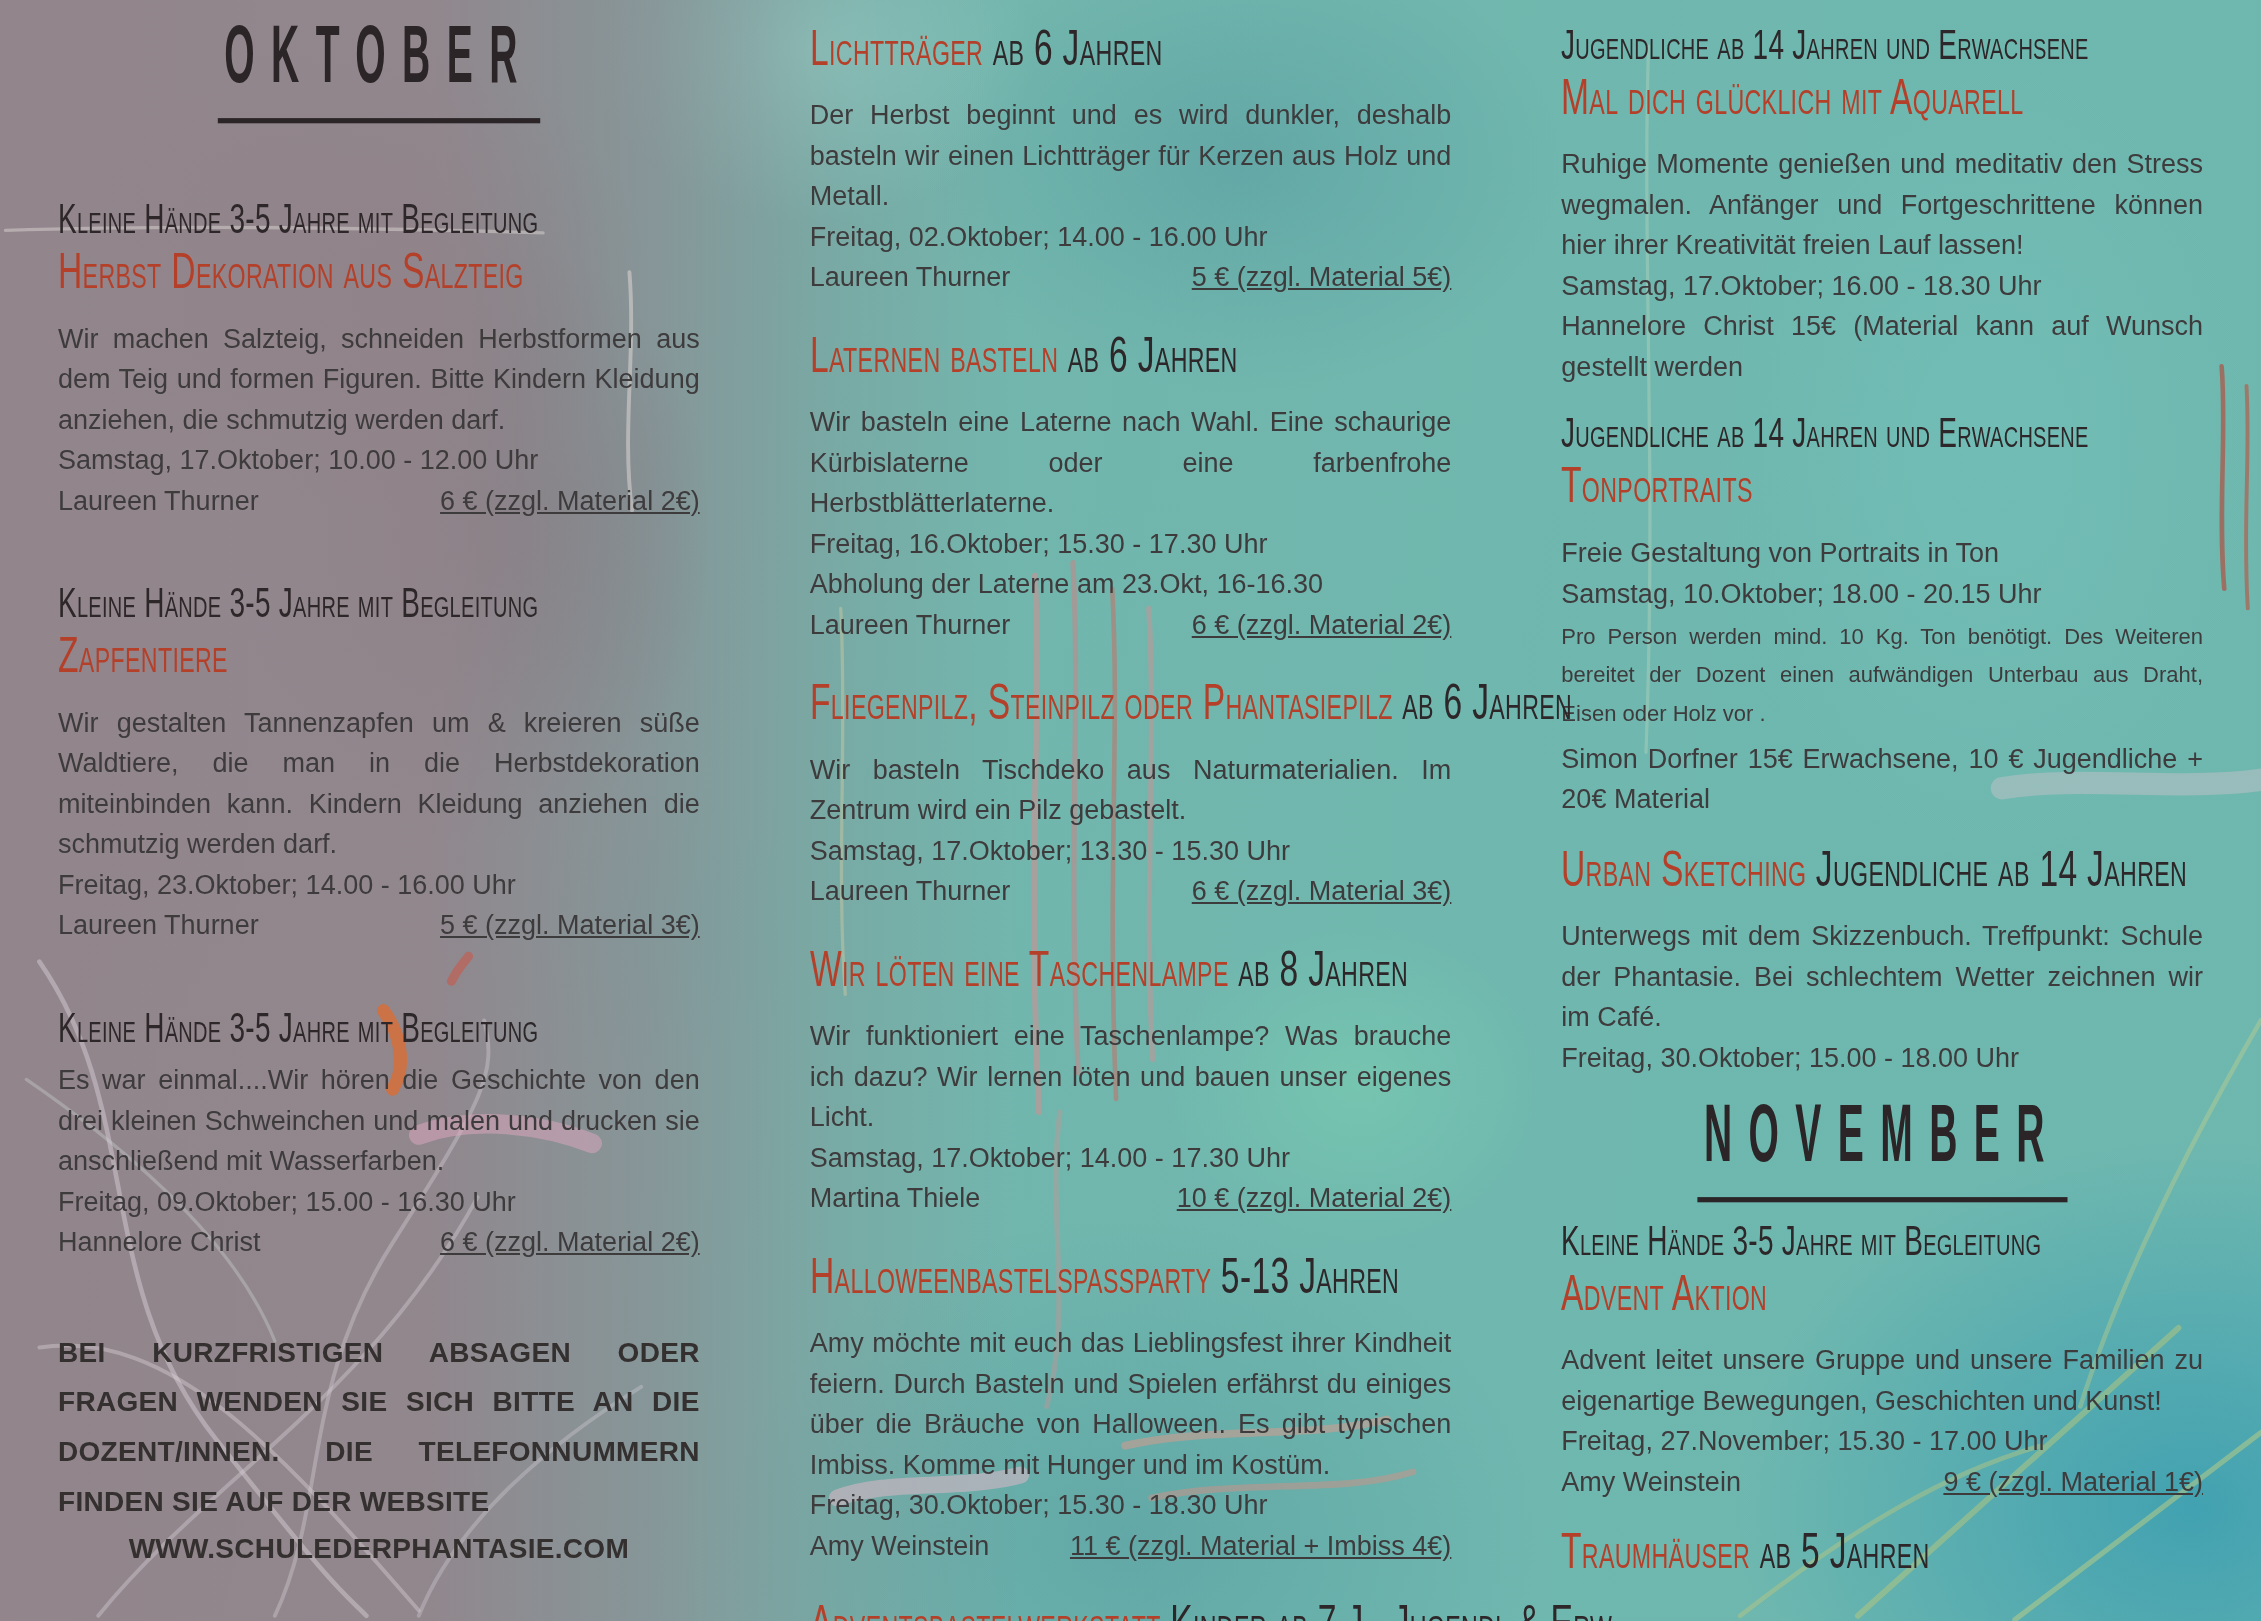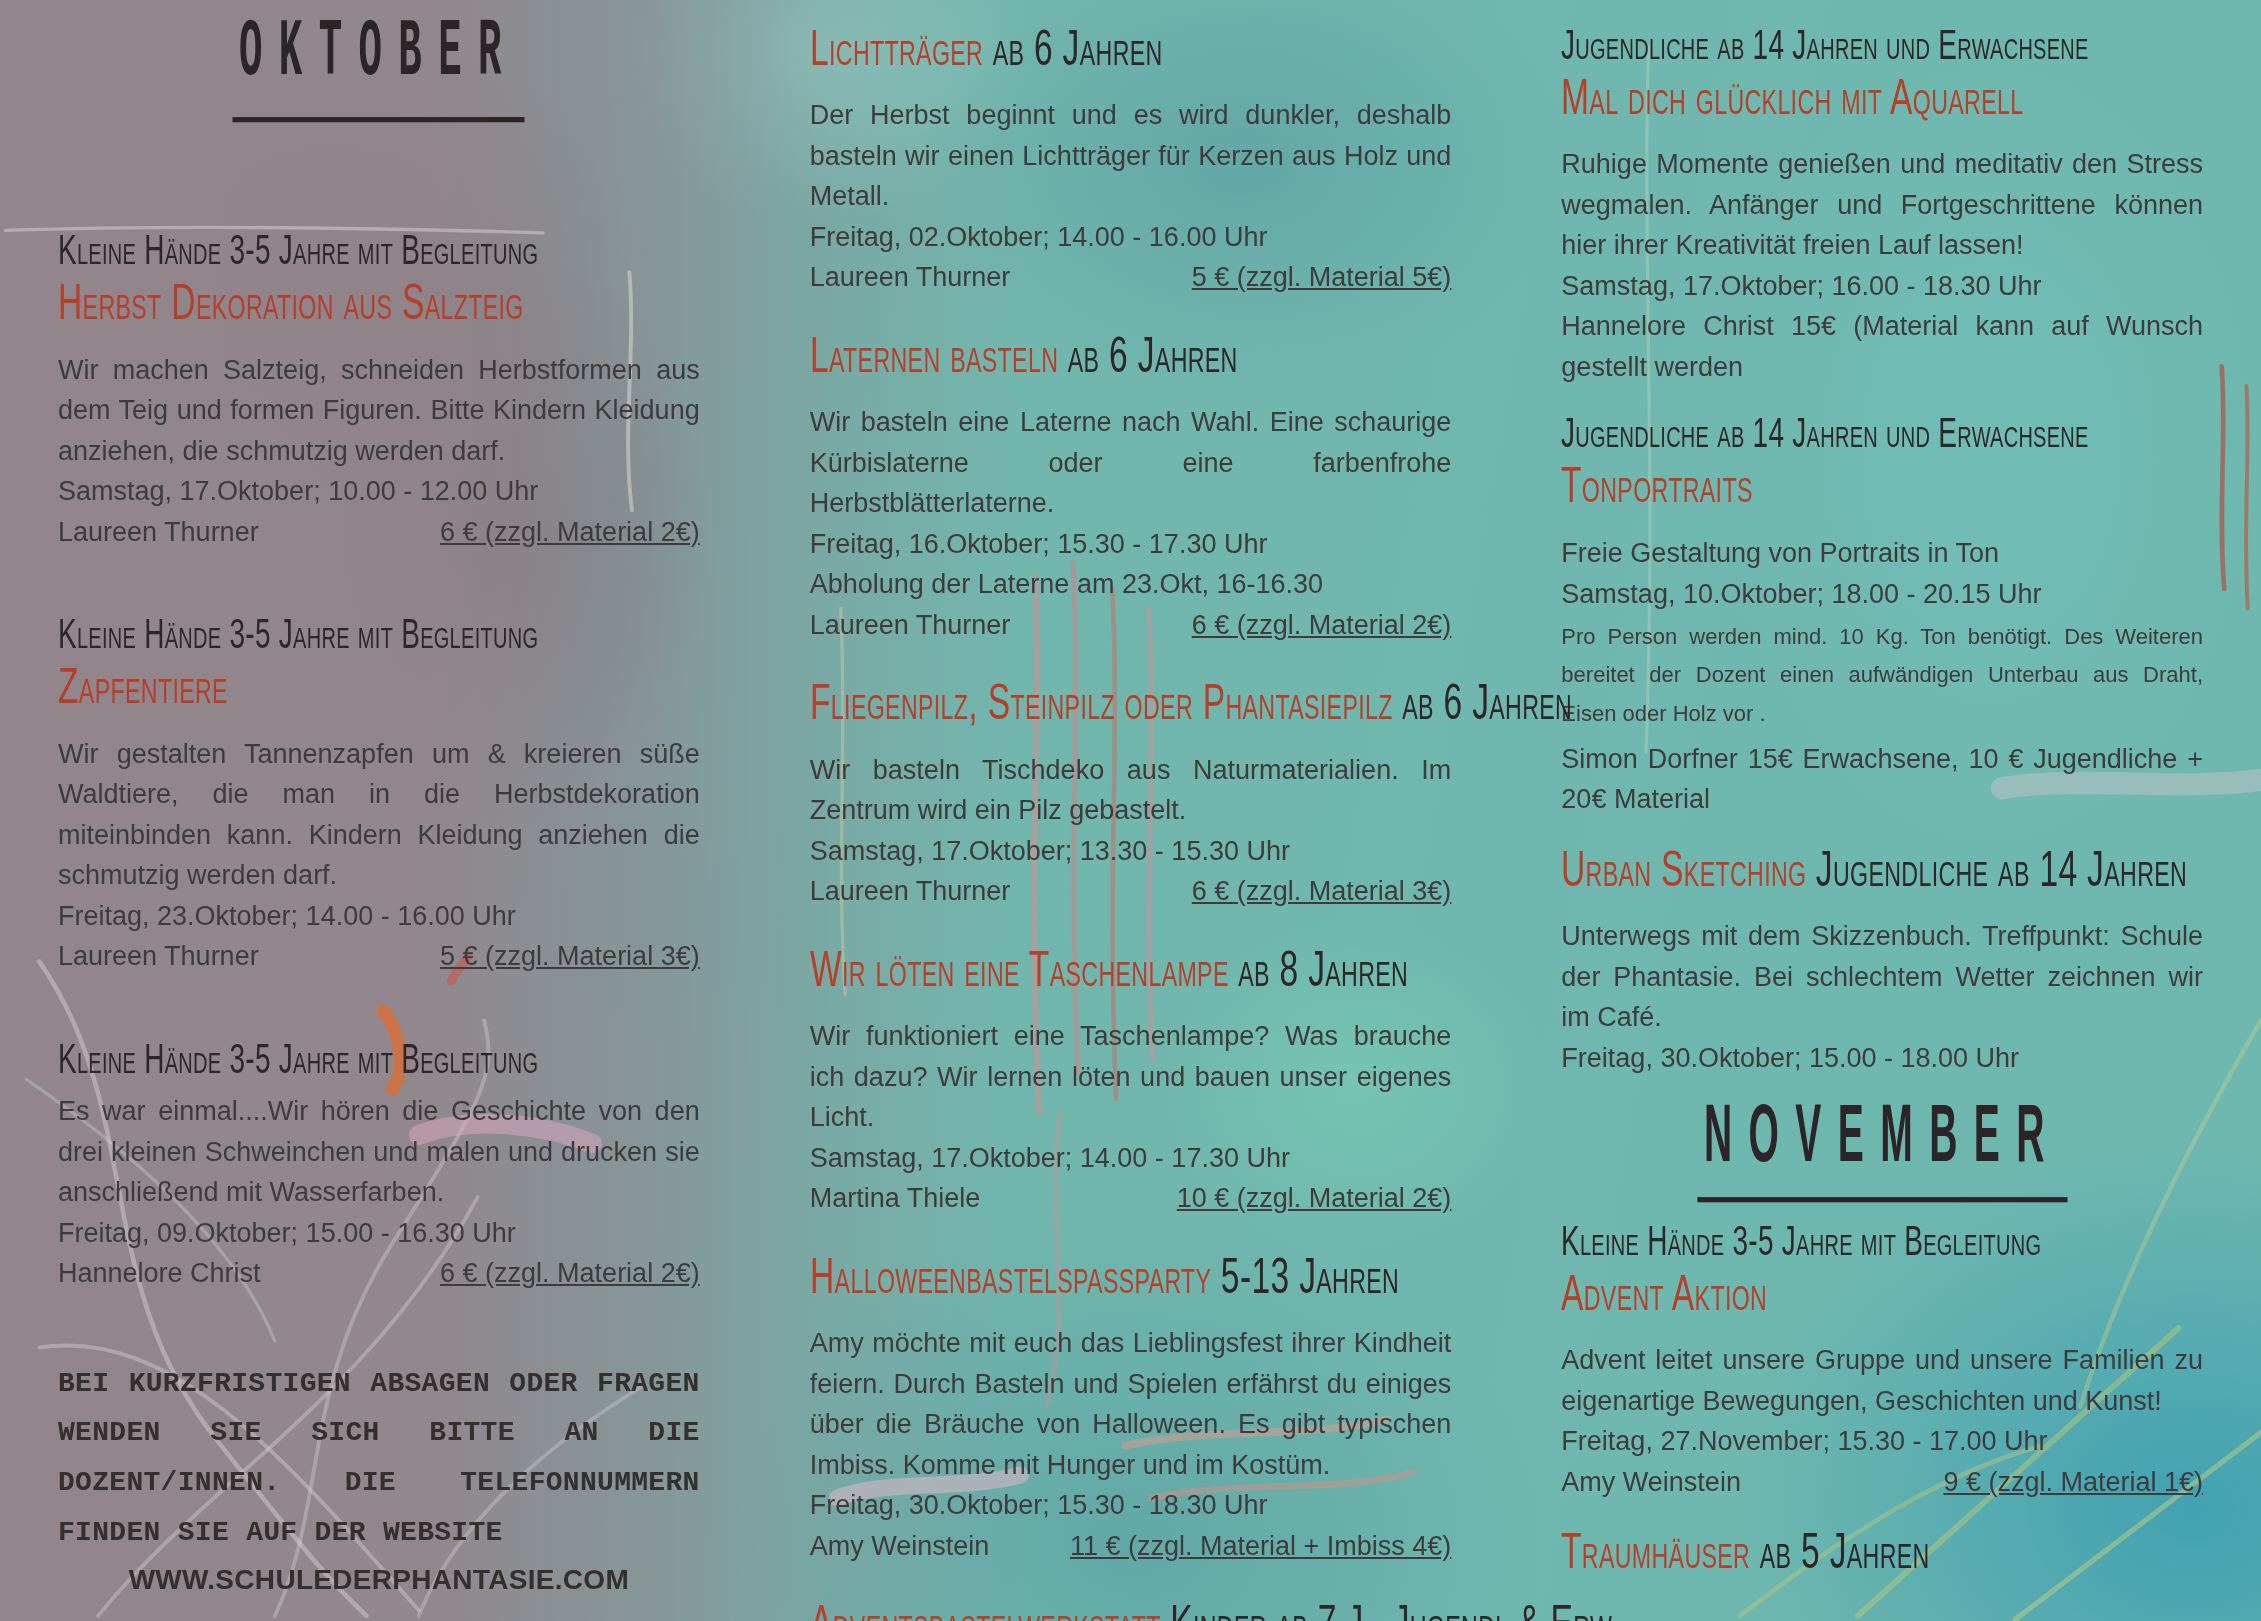--- a/index.html
+++ b/index.html
@@ -55,28 +55,28 @@
     border-bottom:4.6px solid #2b2527;padding:0 10.5px 14.4px 10.5px;
     display:inline-block;white-space:nowrap;
   }
   .desc,.line,.row,.ip{font-size:27px;line-height:1.5;margin:0;}
   .desc{text-align:justify;}
   .row{display:flex;justify-content:space-between;align-items:baseline;gap:35px;}
   .row .price{text-align:right;white-space:nowrap;text-decoration:underline;}
   .notes{font-size:22px;line-height:1.75;text-align:justify;margin:3.9px 0 5.2px;}
   .ip{text-align:justify;}
   
-  .col-left .month-block{margin-bottom:116px;font-family:Liberation Mono, monospace;}
+  .col-left .month-block{margin-bottom:84px;}
   .col-left .course{margin-bottom:65px;}
   .col-mid .course{margin-bottom:37px;}
   .col-right .course{margin-bottom:29px;}
   .col-right .month-block{margin:17px 0 26px;}
   .notice{
     font-size:28px;font-weight:700;line-height:1.78;
-    text-align:justify;color:#34302f;letter-spacing:0.3px;margin:0;font-family:Liberation Mono, monospace;
+    text-align:justify;color:#34302f;letter-spacing:0.3px;margin:0;
   }
   .website{
     font-size:28px;font-weight:700;color:#34302f;
     text-align:center;letter-spacing:0.3px;margin:6.5px 0 0;
   }
 </style>
 </head>
 <body>
 
 <div class="poster">

